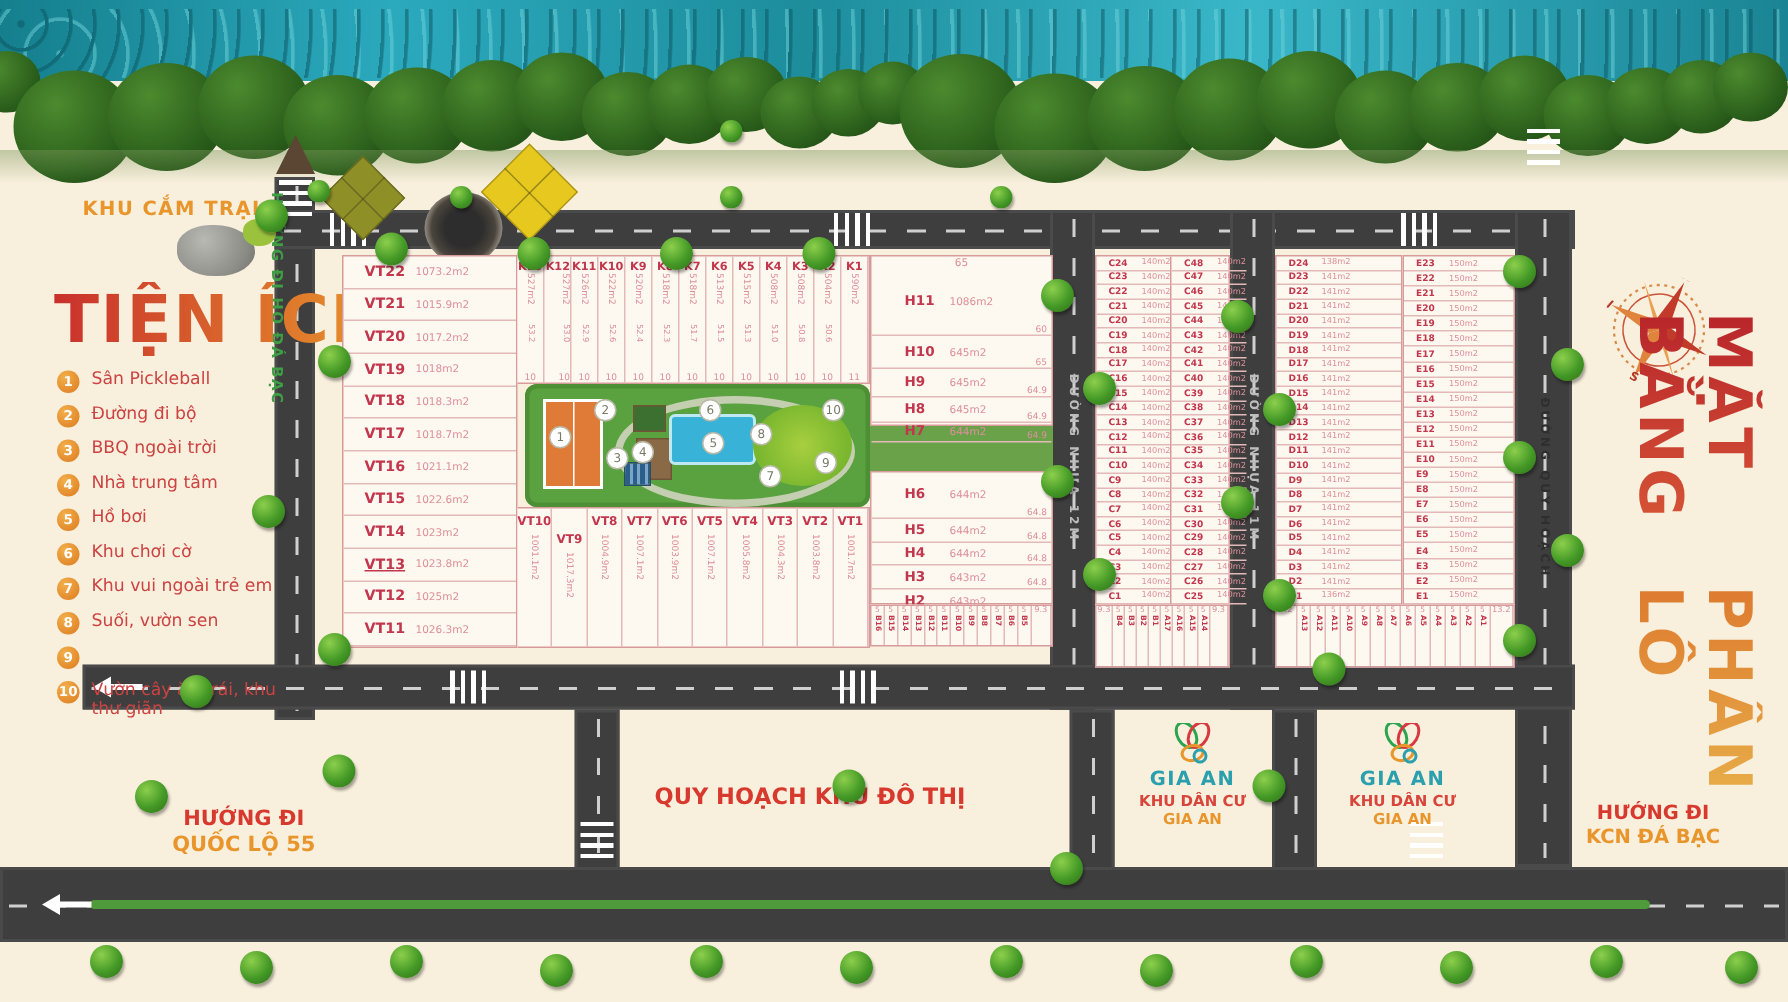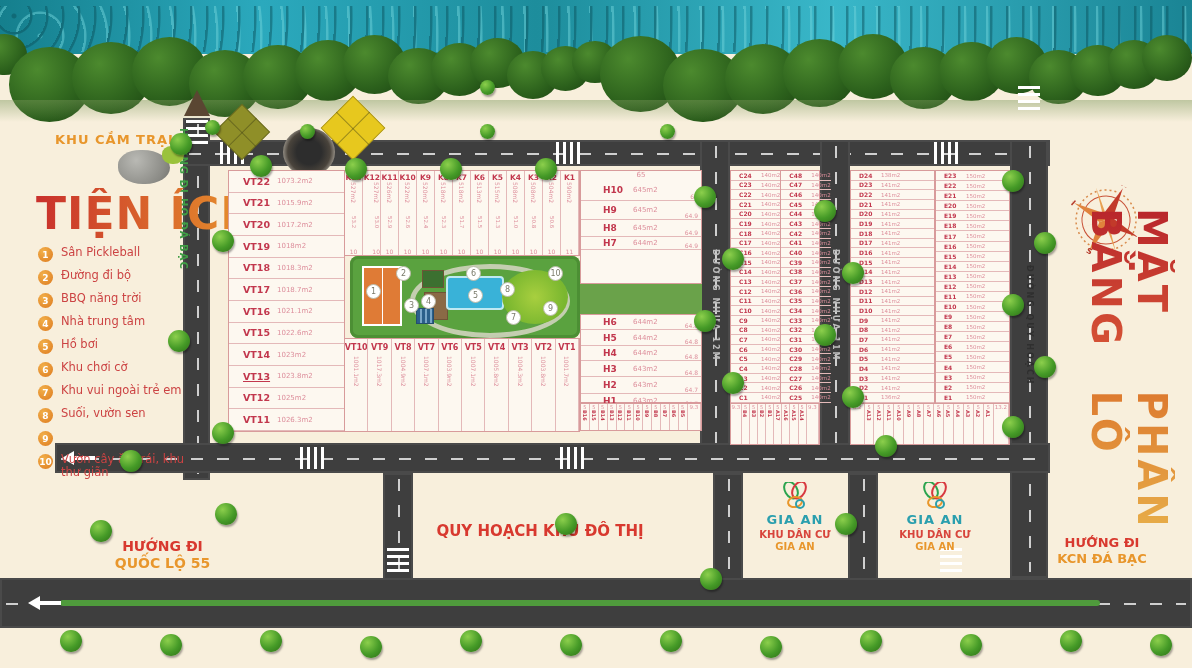--- a/index.html
+++ b/index.html
@@ -186,21 +186,21 @@
       <div class="legend-item">
         <div class="legend-num">1</div>
         <div class="legend-text">Sân Pickleball</div>
       </div>
       <div class="legend-item">
         <div class="legend-num">2</div>
         <div class="legend-text">Đường đi bộ</div>
       </div>
       <div class="legend-item">
         <div class="legend-num">3</div>
-        <div class="legend-text">BBQ năng trời</div>
+        <div class="legend-text">BBQ ngoài trời</div>
       </div>
       <div class="legend-item">
         <div class="legend-num">4</div>
         <div class="legend-text">Nhà trung tâm</div>
       </div>
       <div class="legend-item">
         <div class="legend-num">5</div>
         <div class="legend-text">Hồ bơi</div>
       </div>
       <div class="legend-item">
@@ -353,21 +353,21 @@
         <span class="vtext" style="font-size:5.5px;height:18px;"></span>
         <span class="dim" style="font-size:6px;margin-top:auto;">11</span>
       </div>
     </div>
   <div class="abs block" style="left: 345px; top: 338px; width: 235px; height: 94px; border-left: none; display: flex;" id="vt-bottom-block">
       <div class="lotcol" style="flex: 1 1 0%;">
         <span class="lid" style="font-size:8px;margin-top:4px;">VT10</span>
         <span class="vtext" style="font-size:6px;height:60px;margin-top:4px;">1001.1m2</span>
       </div>
       <div class="lotcol" style="flex: 1 1 0%;">
-        <span class="lid" style="font-size:8px;margin-top:4px;text-align:center;">VT9</span>
+        <span class="lid" style="font-size:8px;margin-top:16px;text-align:center;">VT9</span>
         <span class="vtext" style="font-size:6px;height:60px;margin-top:4px;">1017.3m2</span>
       </div>
       <div class="lotcol" style="flex: 1 1 0%;">
         <span class="lid" style="font-size:8px;margin-top:4px;">VT8</span>
         <span class="vtext" style="font-size:6px;height:60px;margin-top:4px;">1004.9m2</span>
       </div>
       <div class="lotcol" style="flex: 1 1 0%;">
         <span class="lid" style="font-size:8px;margin-top:4px;">VT7</span>
         <span class="vtext" style="font-size:6px;height:60px;margin-top:4px;">1007.1m2</span>
       </div>
@@ -416,20 +416,25 @@
       <div class="marker" style="left: 506px; top: 310px;">7</div>
       <div class="marker" style="left: 500px; top: 282px;">8</div>
       <div class="marker" style="left: 543px; top: 301px;">9</div>
       <div class="marker" style="left: 548px; top: 266px;">10</div>
     </div>
 
   <div class="abs" style="left:580px;top:284px;width:122px;height:30px;background:#6aa24a;" id="h-strip"></div>
 
   <div class="abs block" style="left:580px;top:170px;width:122px;height:114px;" id="h-upper-block">
       <div class="dim" style="font-size: 7px; text-align: center;">65</div>
+      <div class="lotrow" style="height: 45px;">
+        <span class="lid" style="font-size:9px;margin-left:22px;width:30px;">H11</span>
+        <span class="larea" style="font-size:7px;">1086m2</span>
+        <span class="dim" style="font-size:6px;margin-left:auto;margin-right:3px;align-self:flex-end;">60</span>
+      </div>
       <div class="lotrow" style="height: 22px;">
         <span class="lid" style="font-size:9px;margin-left:22px;width:30px;">H10</span>
         <span class="larea" style="font-size:7px;">645m2</span>
         <span class="dim" style="font-size:6px;margin-left:auto;margin-right:3px;align-self:flex-end;">65</span>
       </div>
       <div class="lotrow" style="height: 19px;">
         <span class="lid" style="font-size:9px;margin-left:22px;width:30px;">H9</span>
         <span class="larea" style="font-size:7px;">645m2</span>
         <span class="dim" style="font-size:6px;margin-left:auto;margin-right:3px;align-self:flex-end;">64.9</span>
       </div>
@@ -438,21 +443,21 @@
         <span class="larea" style="font-size:7px;">645m2</span>
         <span class="dim" style="font-size:6px;margin-left:auto;margin-right:3px;align-self:flex-end;">64.9</span>
       </div>
       <div class="lotrow" style="height: 13px;">
         <span class="lid" style="font-size:9px;margin-left:22px;width:30px;">H7</span>
         <span class="larea" style="font-size:7px;">644m2</span>
         <span class="dim" style="font-size:6px;margin-left:auto;margin-right:3px;align-self:flex-end;">64.9</span>
       </div>
     </div>
   <div class="abs block" style="left:580px;top:314px;width:122px;height:89px;" id="h-lower-block">
-      <div class="lotrow" style="height: 15px;">
+      <div class="lotrow" style="height: 31px;">
         <span class="lid" style="font-size:9px;margin-left:22px;width:30px;">H6</span>
         <span class="larea" style="font-size:7px;">644m2</span>
         <span class="dim" style="font-size:6px;margin-left:auto;margin-right:3px;align-self:flex-end;">64.8</span>
       </div>
       <div class="lotrow" style="height: 16px;">
         <span class="lid" style="font-size:9px;margin-left:22px;width:30px;">H5</span>
         <span class="larea" style="font-size:7px;">644m2</span>
         <span class="dim" style="font-size:6px;margin-left:auto;margin-right:3px;align-self:flex-end;">64.8</span>
       </div>
       <div class="lotrow" style="height: 15px;">

